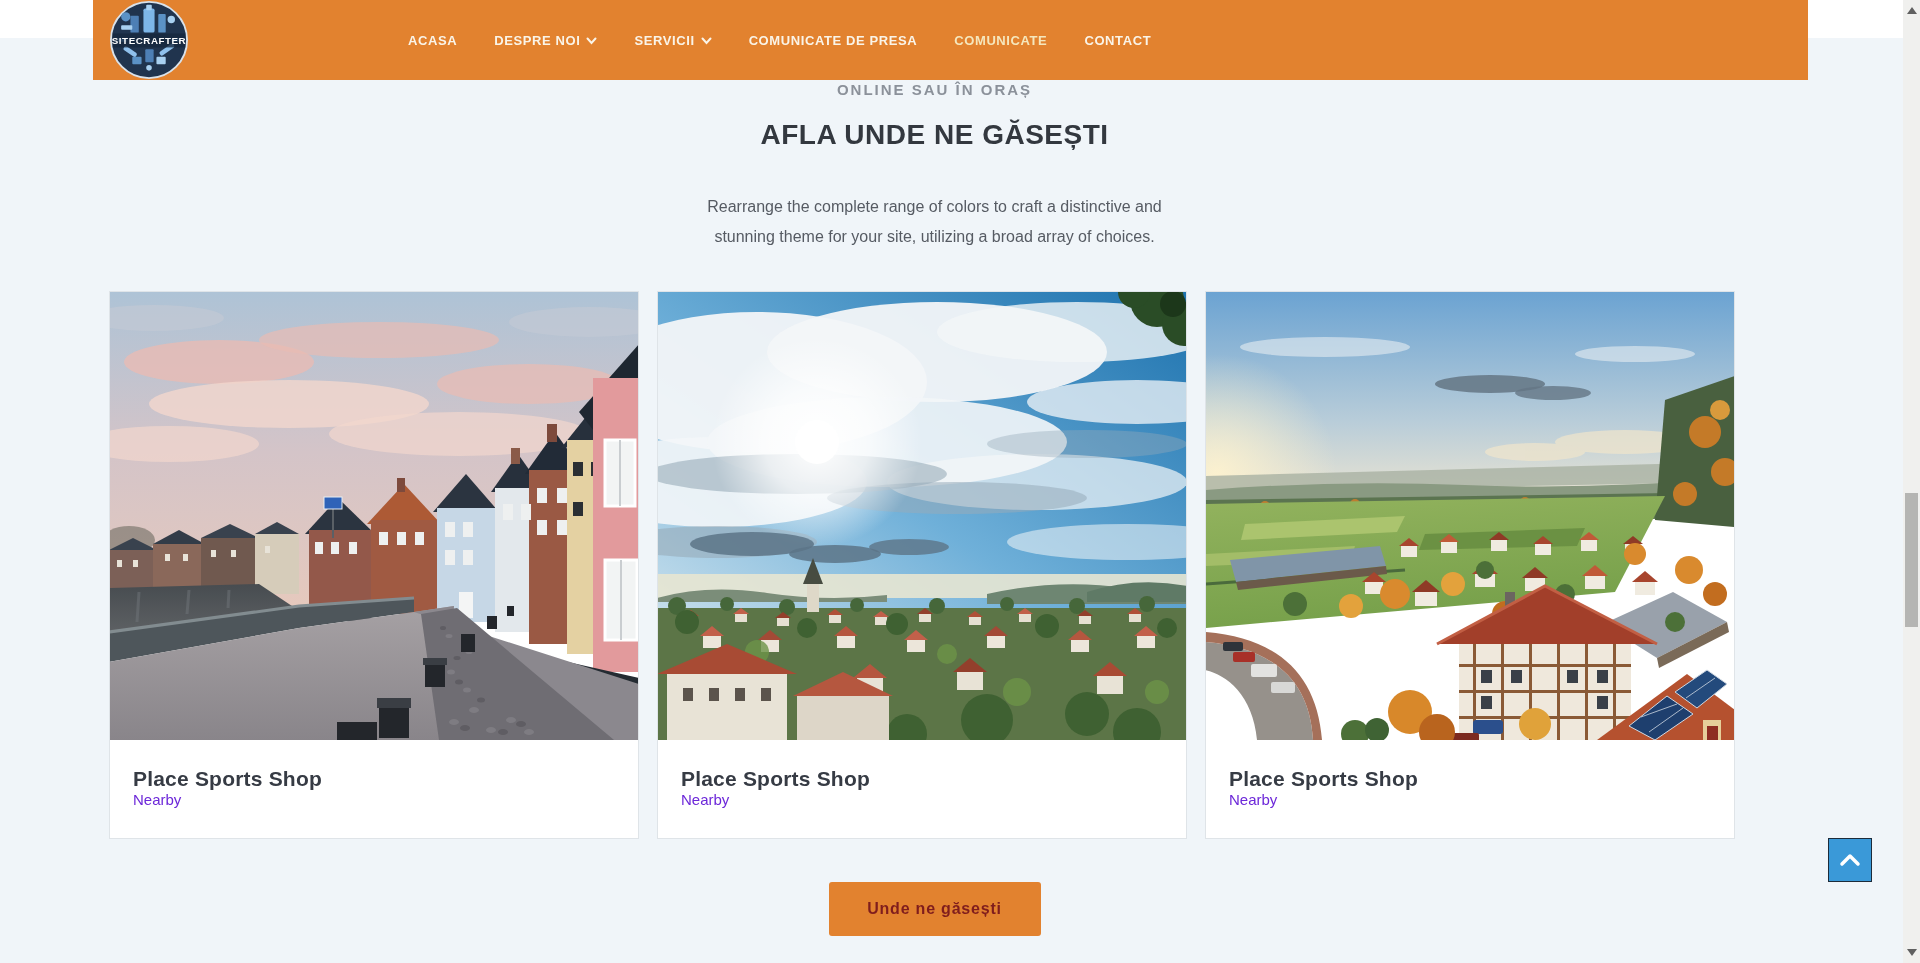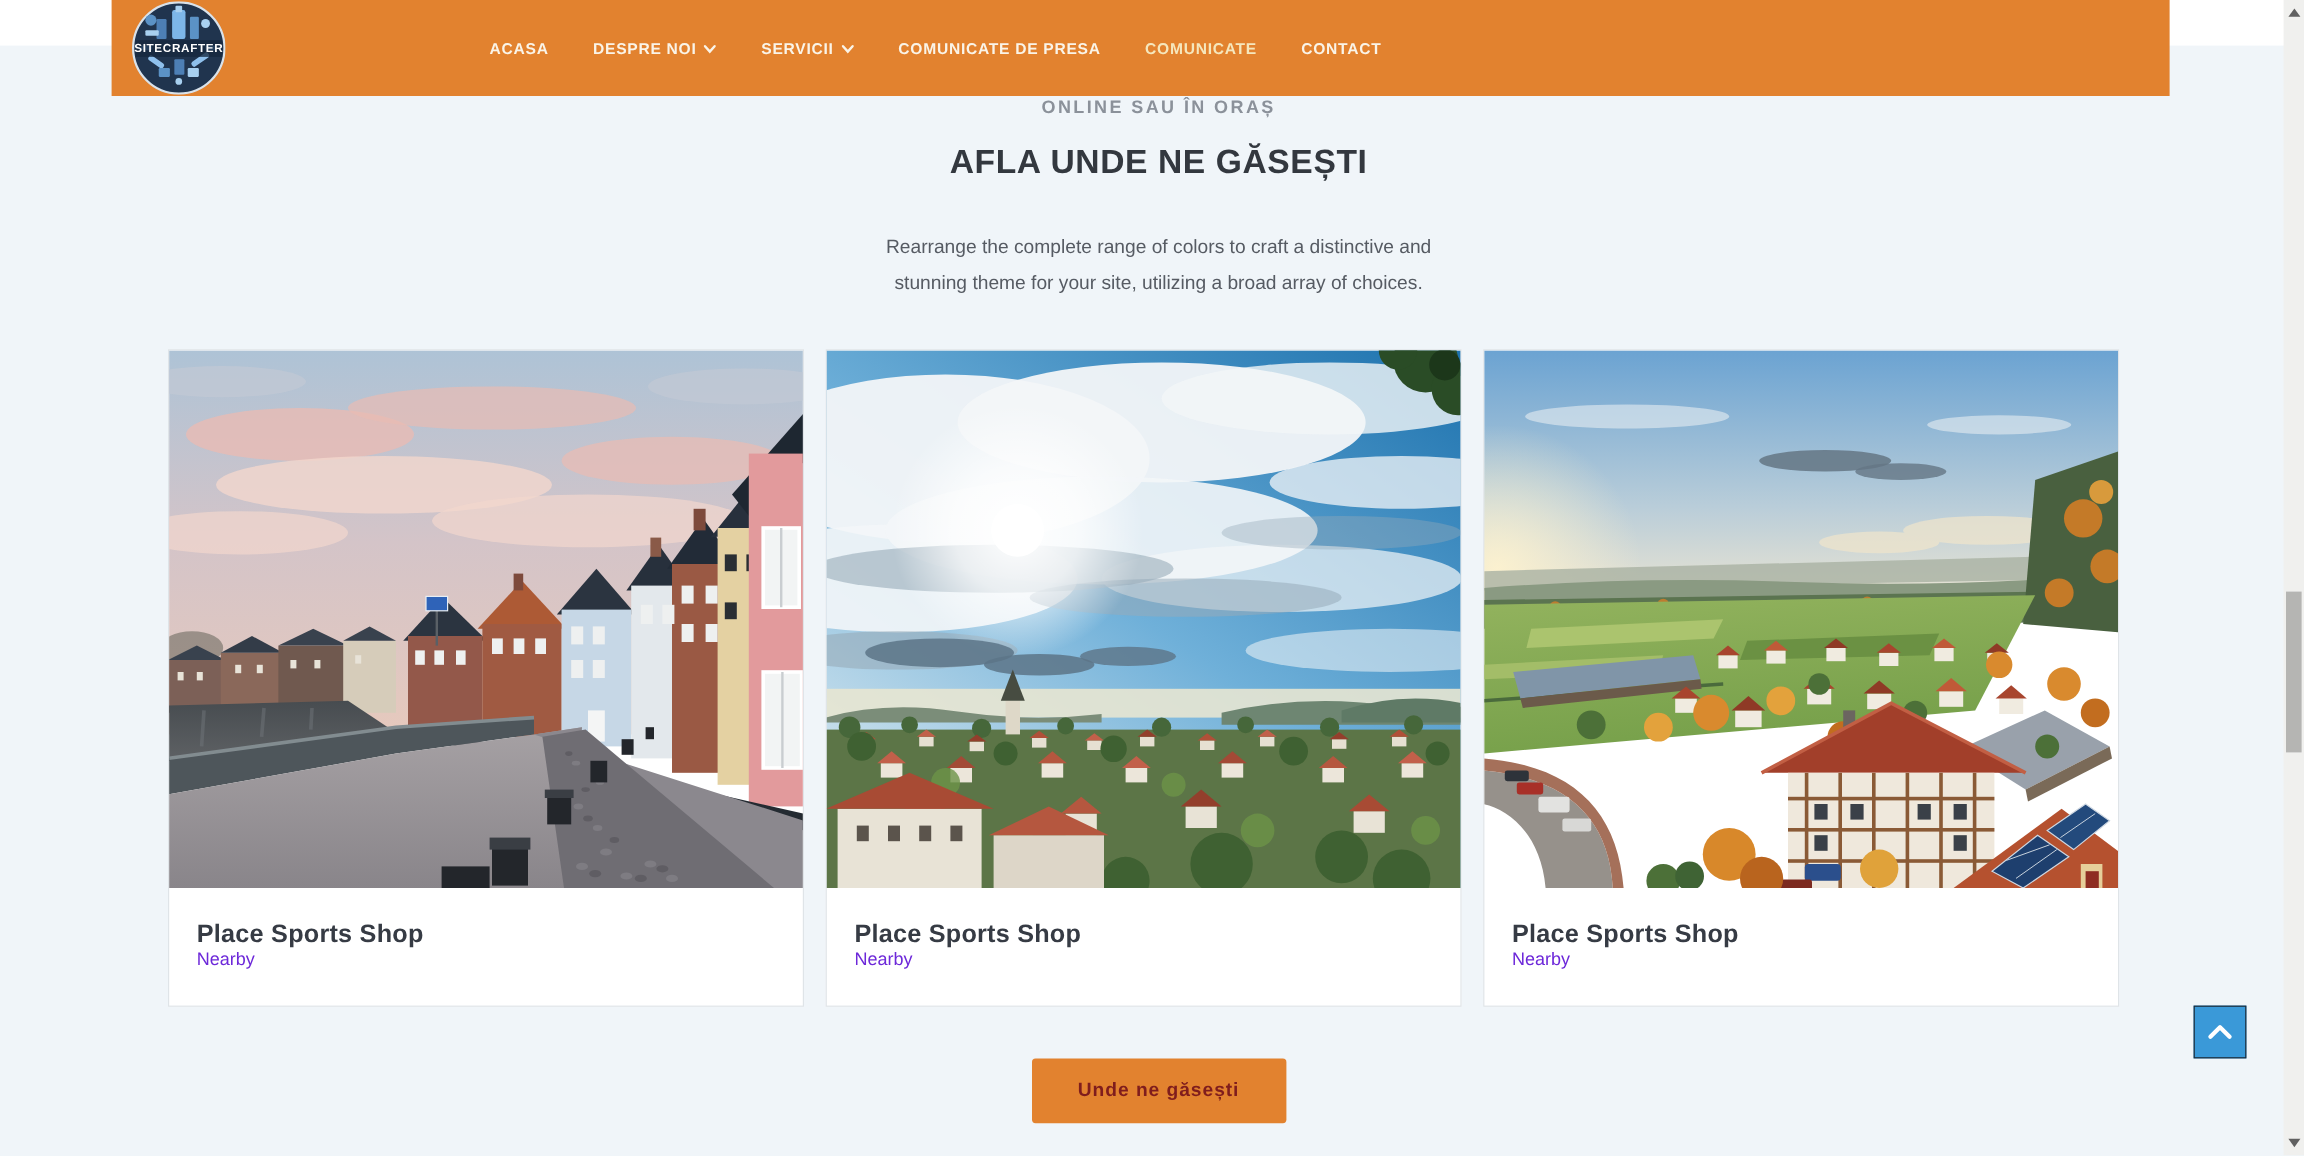--- a/index.html
+++ b/index.html
@@ -19,21 +19,21 @@
   .nav a.active { color:#f5e7bd; }
   .caret { width:11px; height:8px; margin-top:2px; }
   .search-box { position:absolute; left:1444px; top:21px; width:258px; height:38px;
                 background:#ffffff; border-radius:3px; display:flex; align-items:center; }
   .search-box input { flex:1; border:none; outline:none; background:transparent;
                       font-family:inherit; font-size:15px; color:#444; padding:0 8px 0 13px; }
   .search-box input::placeholder { color:#9aa1a8; }
   .search-icn { width:18px; height:18px; margin-right:12px; flex:0 0 auto; }
 
   
-  .content { position:absolute; left:108px; top:0; width:1715px; height:807px; z-index:5; }
+  .content { position:absolute; left:77px; top:0; width:1715px; height:807px; z-index:5; }
   .eyebrow { position:absolute; top:81px; width:100%; text-align:center; font-size:15px;
              font-weight:700; letter-spacing:2px; color:#8b919a; }
   .big-title { position:absolute; top:112px; width:100%; text-align:center; font-size:28px;
                line-height:46px; font-weight:700; letter-spacing:.5px; color:#33383f; }
   .desc { position:absolute; top:192px; width:100%; text-align:center; font-size:16px;
           line-height:30px; color:#565b63; }
 
   .cards { position:absolute; top:291px; left:32px; display:flex; gap:18px; }
   .card { width:530px; background:#ffffff; border:1px solid #dfe4e8; }
   .card svg { display:block; width:528px; height:448px; }

